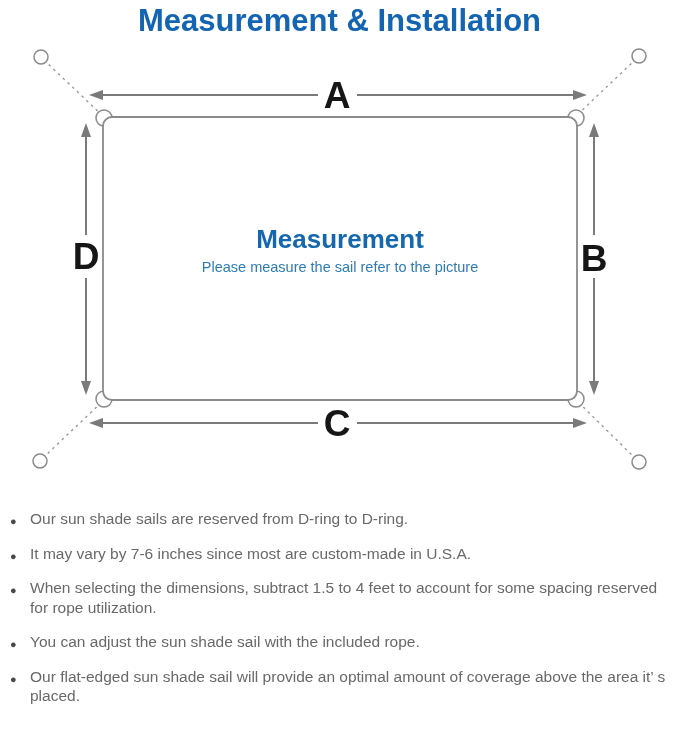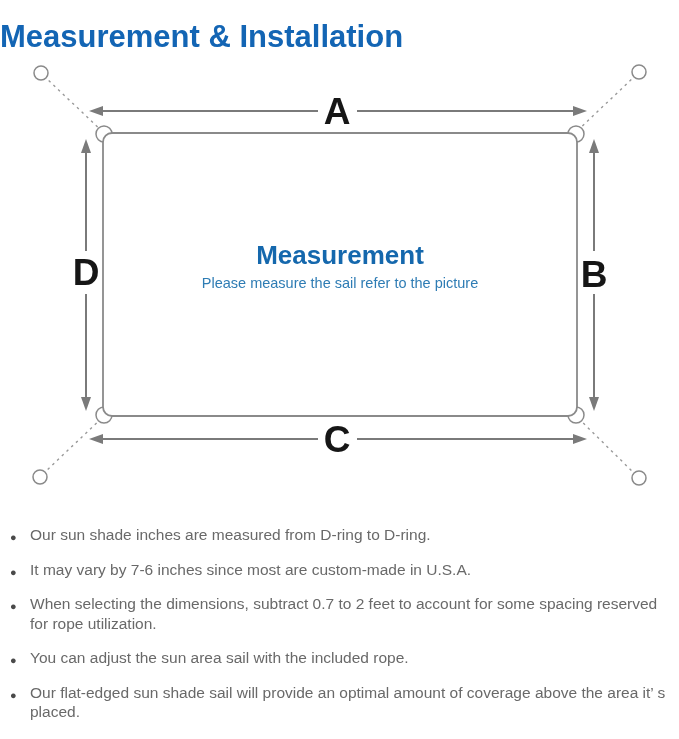--- a/index.html
+++ b/index.html
@@ -4,21 +4,22 @@
 <style>
   html,body { margin:0; padding:0; background:#ffffff; }
   .page {
     width:679px; height:739px;
     background:#ffffff;
     font-family:"Liberation Sans", sans-serif;
     position:relative;
     overflow:hidden;
   }
   .page-title {
-    margin:0; padding-top:20px;
+    margin:0; padding-top:4px;
+    text-align:center;
     font-size:31px; line-height:34px;
     font-weight:bold;
     color:#1365b4;
     letter-spacing:0px;
   }
   .diagram-svg { display:block; margin:0; }
   .diagram-svg text { font-family:"Liberation Sans", sans-serif; }
   .dim-label { font-size:37px; font-weight:bold; fill:#161616; }
   .center-heading { font-size:26px; font-weight:bold; fill:#1568ad; }
   .center-sub { font-size:14.5px; fill:#2e7cb4; }
@@ -97,33 +98,33 @@
     <polygon points="594,357 589,343 599,343" fill="#7a7a7a"></polygon>
     <text class="dim-label" x="594" y="220" text-anchor="middle" dominant-baseline="central">B</text>
 
     <text class="center-heading" x="340" y="201" text-anchor="middle" dominant-baseline="central">Measurement</text>
     <text class="center-sub" x="340" y="229" text-anchor="middle" dominant-baseline="central">Please measure the sail refer to the picture</text>
   </svg>
 
   <ul class="notes">
     <li>
       <span class="dot">●</span>
-      <span>Our sun shade inches are measured from D-ring to D-ring.</span>
+      <span>Our sun shade sails are reserved from D-ring to D-ring.</span>
     </li>
     <li>
       <span class="dot">●</span>
       <span>It may vary by 7-6 inches since most are custom-made in U.S.A.</span>
     </li>
     <li>
       <span class="dot">●</span>
-      <span>When selecting the dimensions, subtract 0.7 to 2 feet to account for some spacing reserved for rope utilization.</span>
+      <span>When selecting the dimensions, subtract 1.5 to 4 feet to account for some spacing reserved for rope utilization.</span>
     </li>
     <li>
       <span class="dot">●</span>
-      <span>You can adjust the sun area sail with the included rope.</span>
+      <span>You can adjust the sun shade sail with the included rope.</span>
     </li>
     <li>
       <span class="dot">●</span>
       <span>Our flat-edged sun shade sail will provide an optimal amount of coverage above the area it’ s placed.</span>
     </li>
   </ul>
 
 </div>
 
 </body></html>

